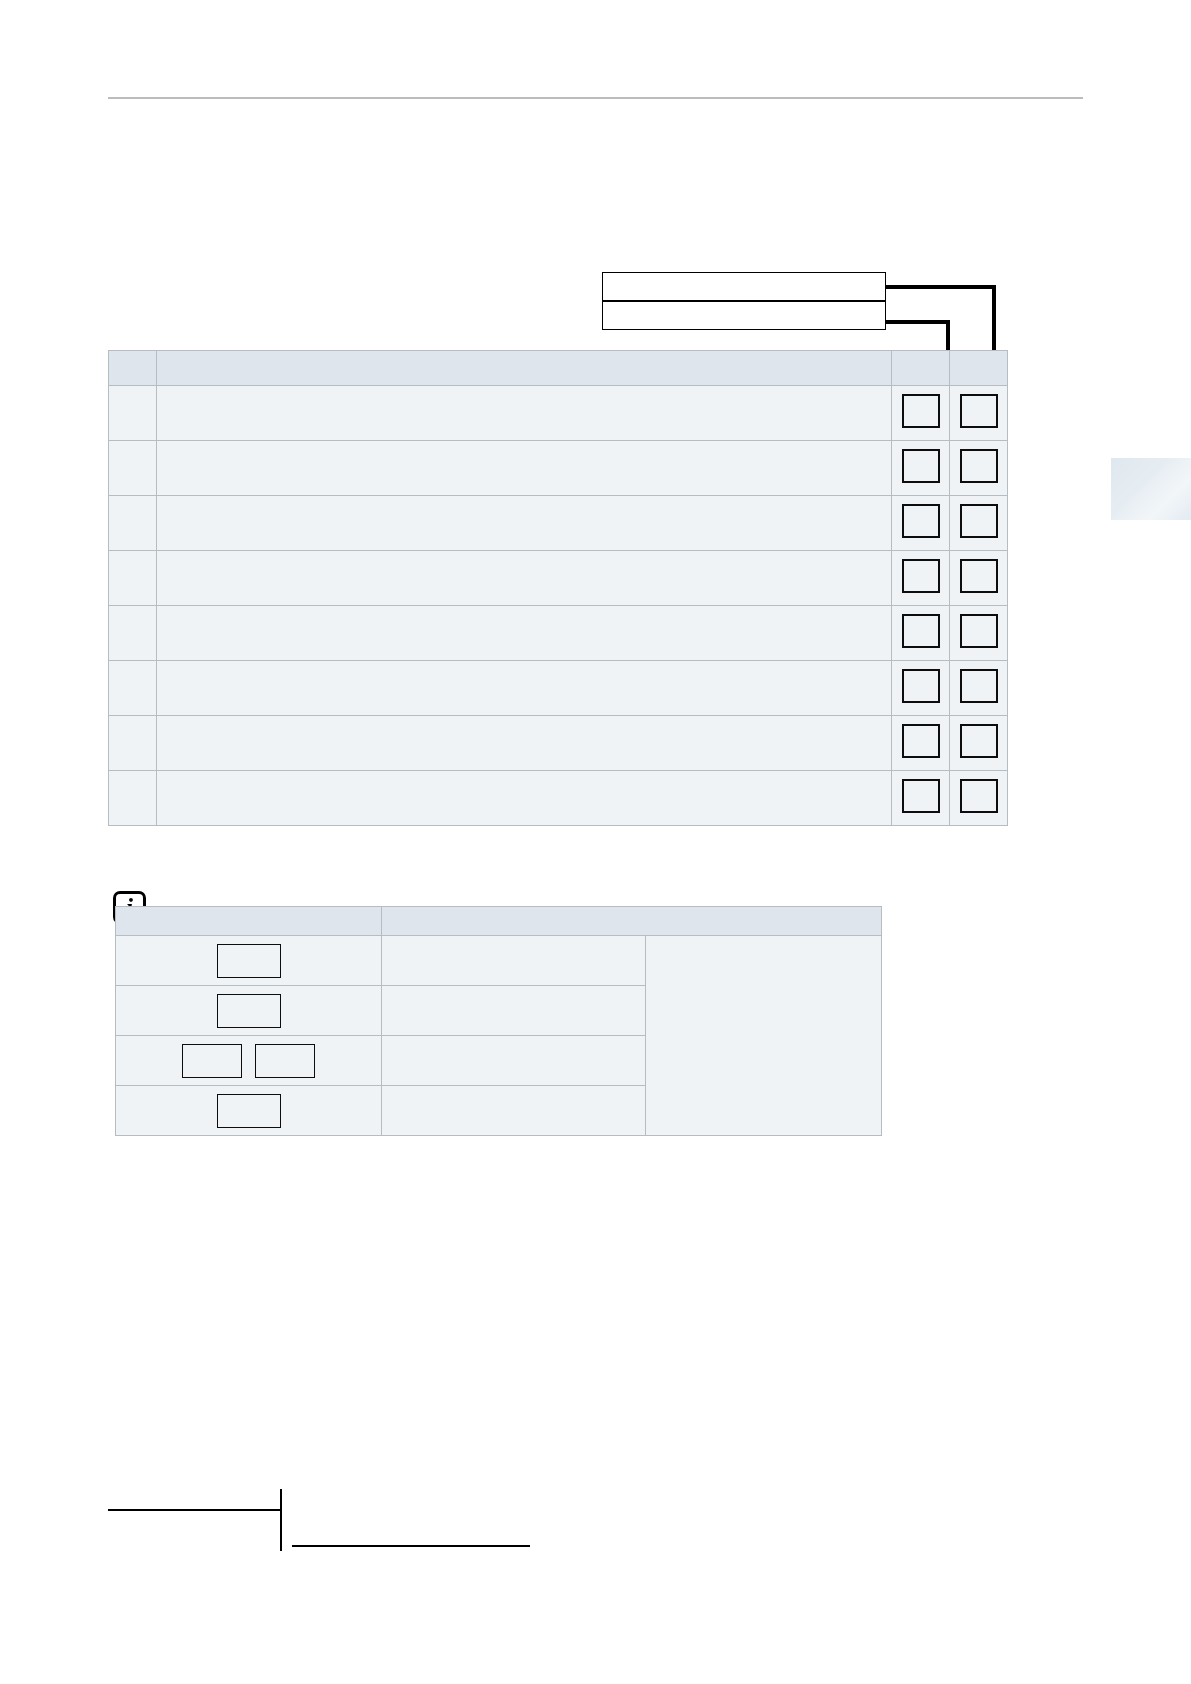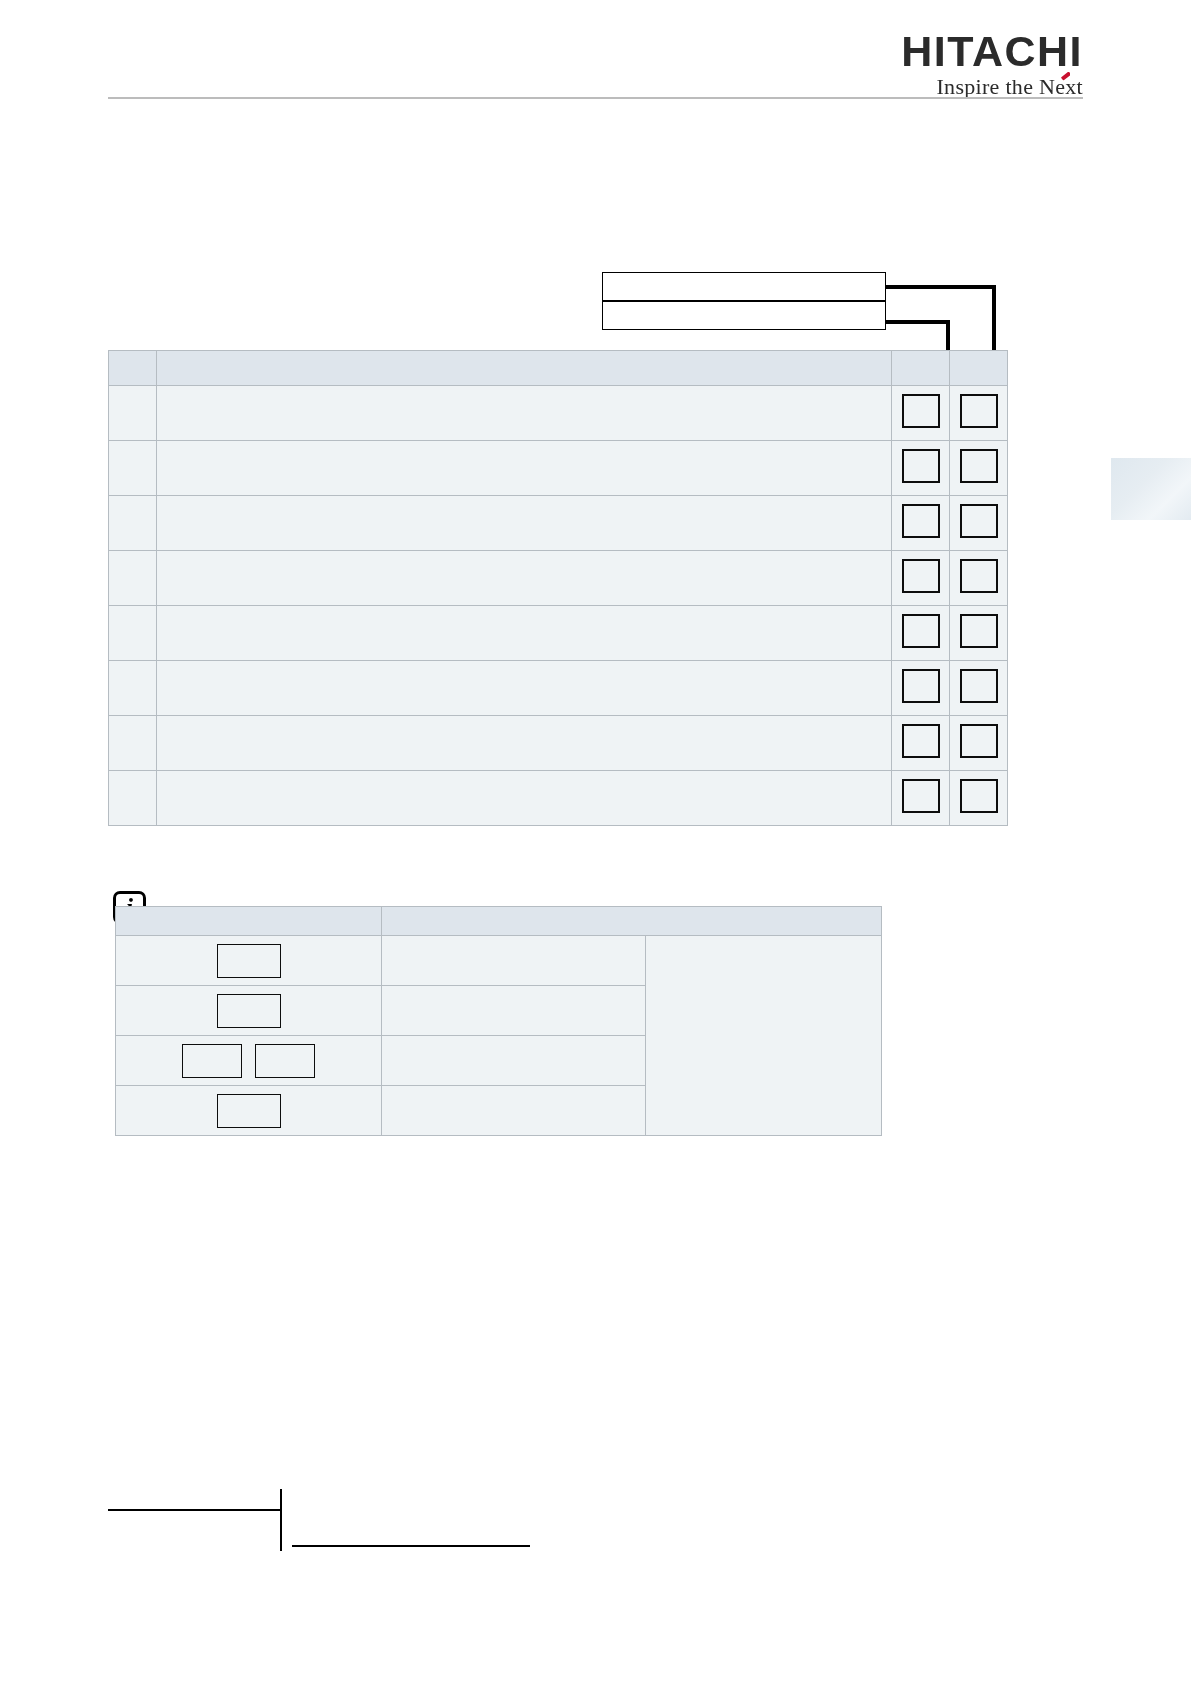--- a/index.html
+++ b/index.html
@@ -249,27 +249,20 @@
     line-height: 1.5;
     color: #1a1a1a;
   }
   #intro-text { left: 108px; top: 140px; width: 890px; }
 </style>
 </head>
 <body>
 
 <div class="page">
 
-  <div class="header-logo">
-    <span class="logo-main">HITACHI</span>
-    <span class="logo-tag">
-      <span>Inspire the Next</span>
-      <span class="accent"></span>
-    </span>
-  </div>
   <div class="header-rule"></div>
 
   <div class="edge-tab"></div>
 
   <div class="body-block" id="intro-text"></div>
 
   <div class="callout" id="callout-1"></div>
   <div class="callout" id="callout-2"></div>
 
   <div class="leader" id="leader-1-h"></div>

